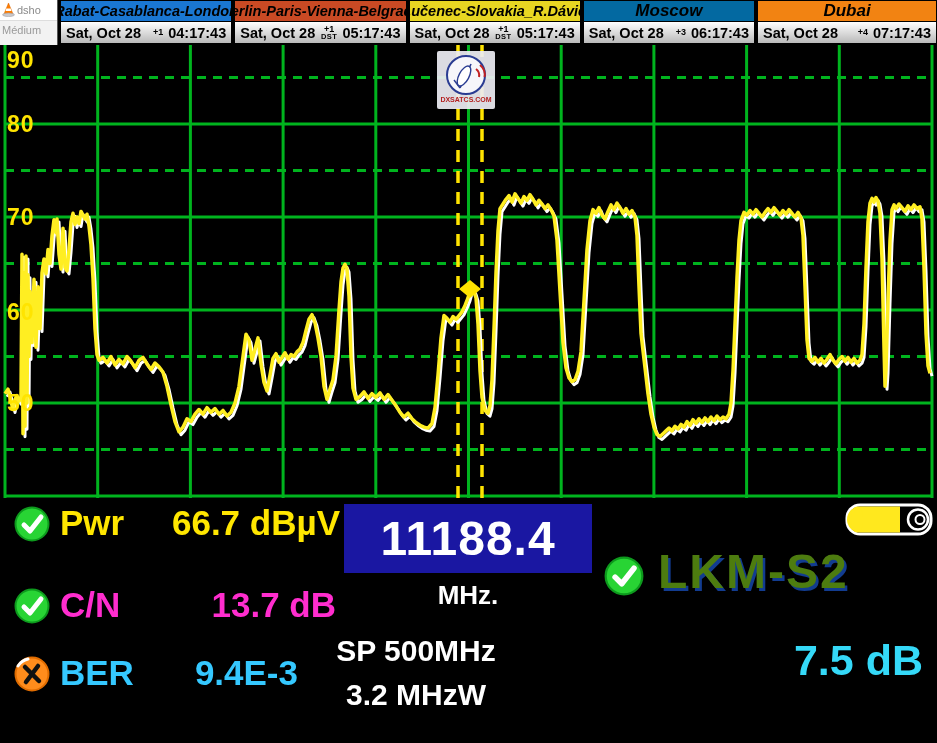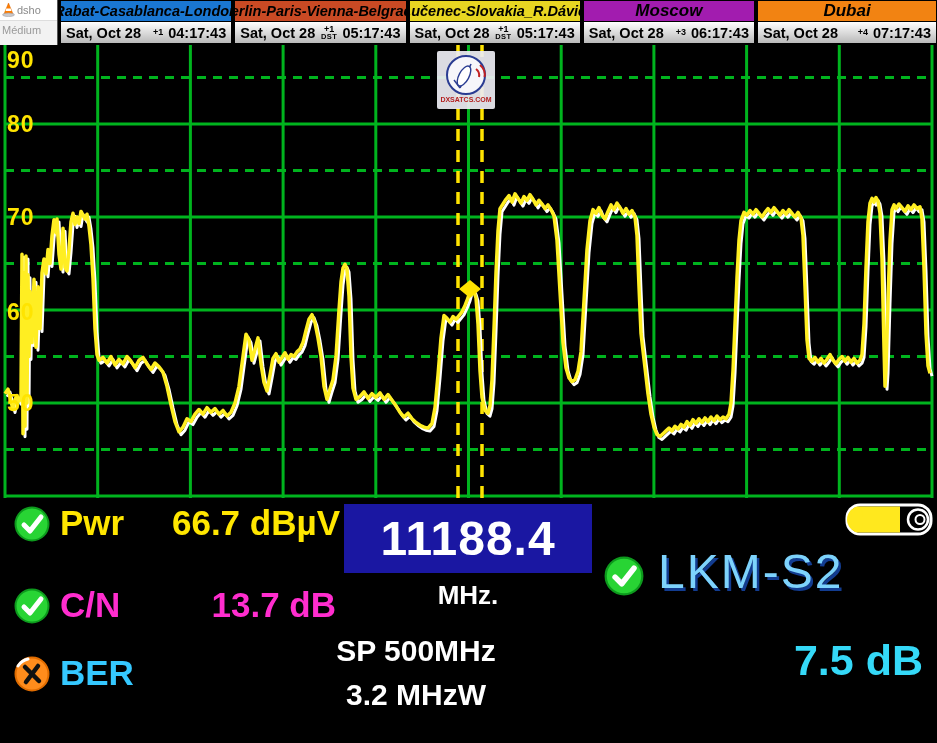--- a/index.html
+++ b/index.html
@@ -43,21 +43,21 @@
   .lbl-pwr{left:60px;top:4px;}
   .val-pwr{left:140px;top:4px;width:200px;}
   .lbl-cn{left:60px;top:86px;}
   .val-cn{left:140px;top:86px;width:196px;}
   .lbl-ber{left:60px;top:154px;}
   .val-ber{left:140px;top:154px;width:158px;}
   .freq-box{left:344px;top:4px;width:248px;height:69px;background:#1a17a2;display:flex;align-items:center;justify-content:center;}
   .freq-val{color:#fff;font-weight:bold;font-size:48px;letter-spacing:1px;}
   .freq-unit{left:344px;top:80px;width:248px;text-align:center;color:#fff;font-weight:bold;font-size:26px;}
   .ic-lock{left:604px;top:56px;width:40px;height:40px;}
-  .lkm{left:658px;top:44px;font-weight:normal;font-size:48px;color:#7dd3fc;text-shadow:2.5px 2.5px 0 #123c90;letter-spacing:2px;}
+  .lkm{left:658px;top:44px;font-weight:bold;font-size:48px;color:#4d7c0f;text-shadow:2.5px 2.5px 0 #123c90;letter-spacing:2px;}
   .battery{left:845px;top:3px;}
   .sp-label{left:310px;top:134px;width:212px;text-align:center;color:#fff;font-weight:bold;font-size:30px;}
   .bw-label{left:310px;top:178px;width:212px;text-align:center;color:#fff;font-weight:bold;font-size:30px;}
   .margin-val{left:690px;top:136px;width:233px;text-align:right;font-weight:bold;font-size:43px;color:#35d9f8;}
 </style>
 </head>
 <body>
 
 <div class="screen">
 
@@ -104,21 +104,21 @@
         <span class="ct-date">Sat, Oct 28</span>
         <span class="ct-tz">
           <span class="ct-off">+1</span>
           <span class="ct-dst">DST</span>
         </span>
         <span class="ct-time">05:17:43</span>
       </div>
     </div>
 
     <div class="clock" style="min-width:171px">
-      <div class="clock-name" style="font-size: 17px; background: #a21caf;">Moscow</div>
+      <div class="clock-name" style="font-size: 17px; background: #0369a1;">Moscow</div>
       <div class="clock-time">
         <span class="ct-date">Sat, Oct 28</span>
         <span class="ct-tz">
           <span class="ct-off">+3</span>
           <span class="ct-dst"></span>
         </span>
         <span class="ct-time">06:17:43</span>
       </div>
     </div>
 
@@ -217,18 +217,19 @@
     </svg>
     <span class="abs lbl c-magenta lbl-cn">C/N</span>
     <span class="abs val c-magenta val-cn"><span>13.7</span>&nbsp;<span>dB</span></span>
 
     <svg class="abs st-icon ic-ber" viewBox="0 0 36 36">
       <circle cx="18" cy="18" r="16.5" fill="#ff8c1c" stroke="#e06c00" stroke-width="2"></circle>
       <path d="M4 10 a16 16 0 0 1 10 -7" fill="none" stroke="#fff" stroke-width="3" stroke-linecap="round"></path>
       <path d="M11 11 L25 25 M24 10 L12 26" fill="none" stroke="#111" stroke-width="4.5" stroke-linecap="round"></path>
     </svg>
     <span class="abs lbl c-ber lbl-ber">BER</span>
+    <span class="abs val c-ber val-ber">9.4E-3</span>
 
     <span class="abs sp-label">SP 500MHz</span>
     <span class="abs bw-label">3.2 MHzW</span>
     <span class="abs margin-val">7.5 dB</span>
   </div>
 </div>
 
 </body></html>

